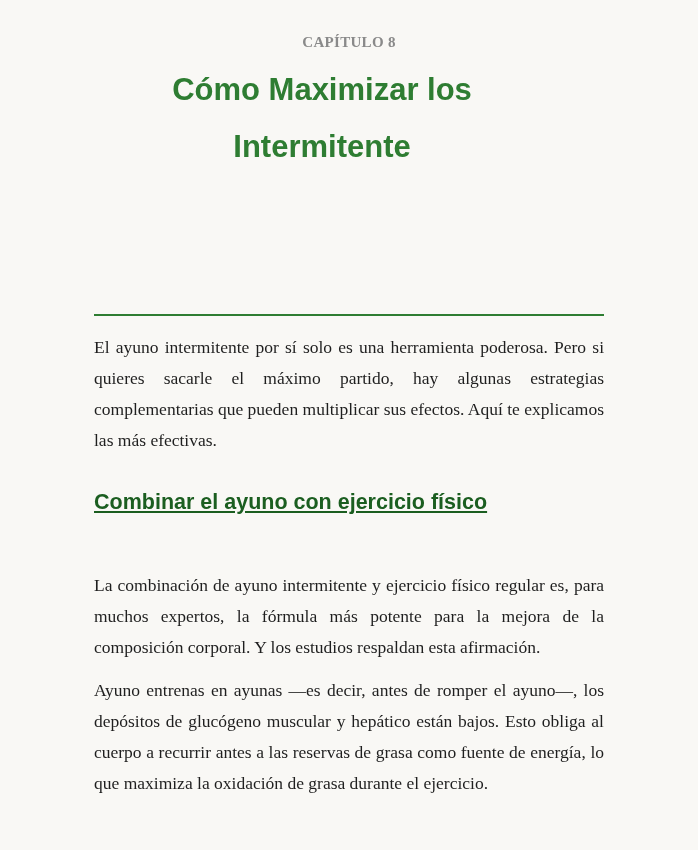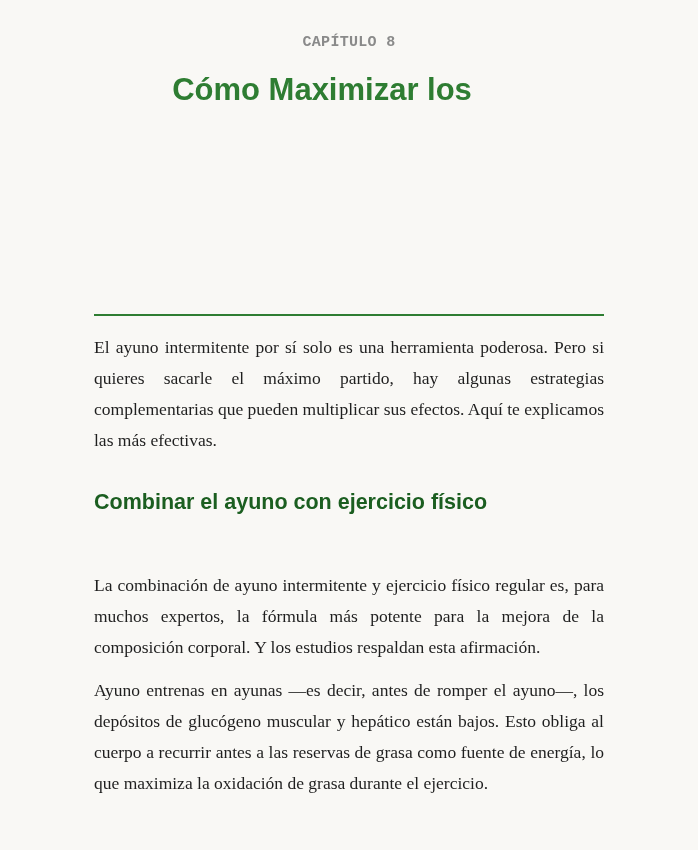--- a/index.html
+++ b/index.html
@@ -4,21 +4,21 @@
 <style>
   html, body { margin: 0; padding: 0; }
   body {
     width: 698px; height: 850px; overflow: hidden;
     background: #f9f8f5;
     position: relative;
   }
   .chapter-label {
     position: absolute; top: 34px; left: 0; width: 698px;
     text-align: center;
-    font-family: Liberation Mono, monospace;
+    font-family: Liberation Serif, serif;
     font-weight: bold; font-size: 15px; letter-spacing: 0.3px;
     color: #8a8a8a;
   }
   .chapter-title {
     position: absolute; top: 61px; left: 0; width: 644px;
     text-align: center;
     font-family: "Liberation Sans", sans-serif;
     font-weight: bold; font-size: 31px; line-height: 57px;
     color: #2e7d32;
     margin: 0;
@@ -33,29 +33,31 @@
     font-family: "Liberation Serif", serif;
     font-size: 17.5px; line-height: 31px;
     color: #1f1f1f;
     text-align: justify;
   }
   .section-heading {
     position: absolute; left: 94px; width: 510px; margin: 0;
     font-family: "Liberation Sans", sans-serif;
     font-weight: bold; font-size: 21.5px;
     color: #1b5e20;
+    text-decoration: underline;
   }
 </style>
 </head>
 <body>
 
 <div class="chapter-label">CAPÍTULO 8</div>
 
 <h1 class="chapter-title">
   <span>Cómo Maximizar los</span>
+  <span>Intermitente</span>
 </h1>
 
 <div class="rule"></div>
 
 <p class="para" style="top:332px;">El ayuno intermitente por sí solo es una herramienta poderosa. Pero si quieres sacarle el máximo partido, hay algunas estrategias complementarias que pueden multiplicar sus efectos. Aquí te explicamos las más efectivas.</p>
 
 <h2 class="section-heading" style="top:490px;">Combinar el ayuno con ejercicio físico</h2>
 
 <p class="para" style="top:570px;">La combinación de ayuno intermitente y ejercicio físico regular es, para muchos expertos, la fórmula más potente para la mejora de la composición corporal. Y los estudios respaldan esta afirmación.</p>
 

